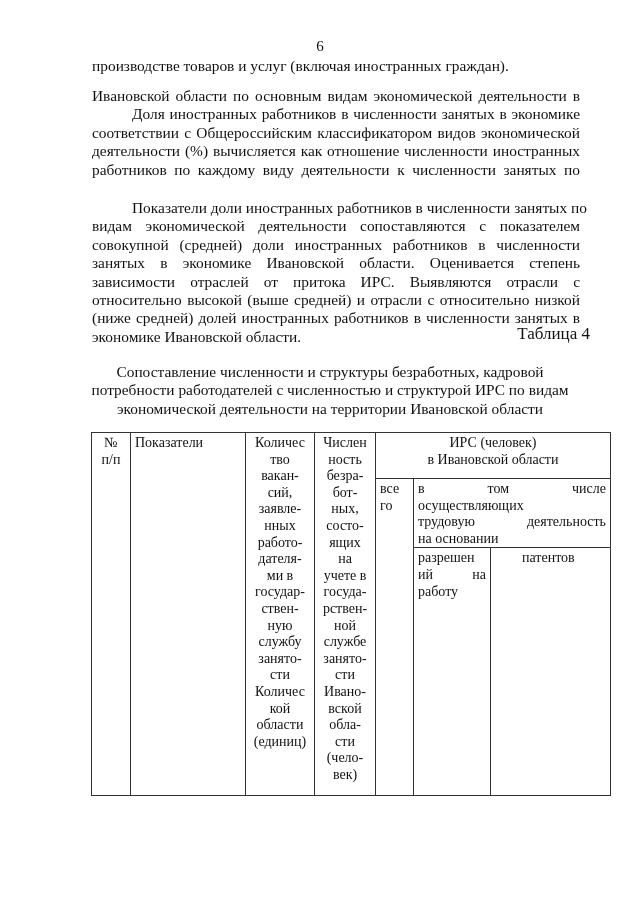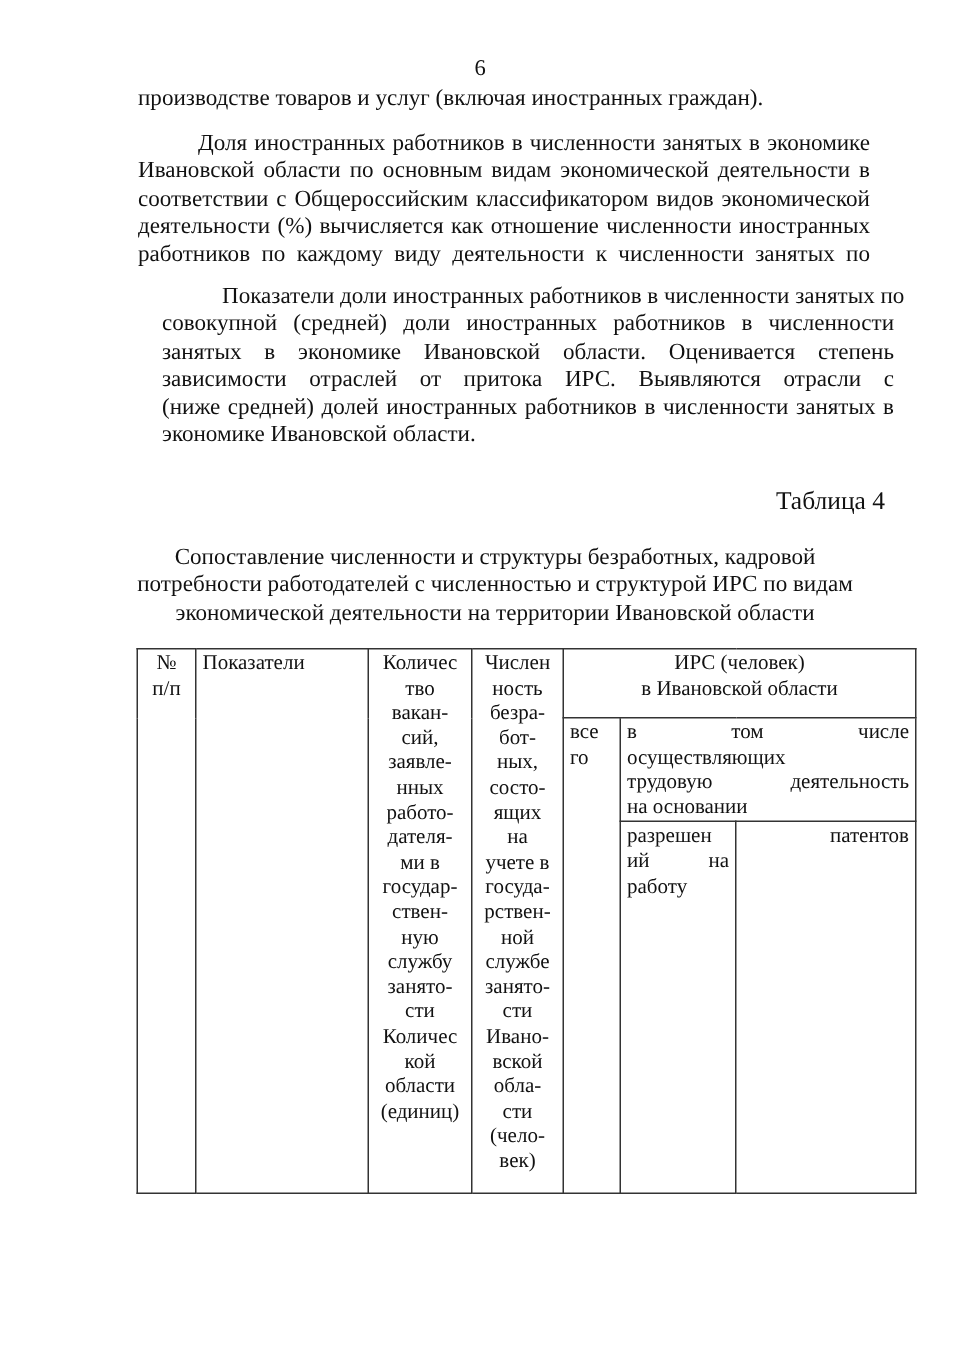--- a/index.html
+++ b/index.html
@@ -5,21 +5,21 @@
   html, body { margin: 0; padding: 0; background: #ffffff; }
   body { width: 640px; height: 905px; position: relative; overflow: hidden;
          font-family: "Liberation Serif", "DejaVu Serif", serif; color: #111; }
   .page-num { position: absolute; top: 38px; left: 0; width: 640px; text-align: center; font-size: 15px; }
   .para { position: absolute; left: 92px; width: 488px; font-size: 15.4px; line-height: 18.4px; text-align: justify; }
   .para .ln { display: block; text-align: justify; text-align-last: justify; white-space: nowrap; height: 18.4px; }
   .para .ln.last { text-align-last: left; }
   .para .ln.indent { padding-left: 40px; }
   #p0 { top: 57px; }
   #p1 { top: 87px; }
-  #p2 { top: 189px; margin-left: 16px; }
+  #p2 { top: 199px; }
   .table-label { position: absolute; top: 324px; right: 50px; font-size: 17px; }
   .caption { position: absolute; top: 363px; left: 80px; width: 500px; text-align: center; font-size: 15.4px; line-height: 18.4px; }
   table.t { position: absolute; top: 432px; left: 91px; border-collapse: collapse; font-size: 14px; line-height: 16.6px; }
   table.t td { border: 1.3px solid #333; vertical-align: top; padding: 2px 4px 0 4px; }
   .c-num { width: 30px; text-align: center; }
   .c-ind { width: 106px; }
   .c-vac { width: 60px; text-align: center; }
   .c-unemp { width: 52px; text-align: center; }
   .ln2 { display: block; }
   .just { text-align: justify; text-align-last: justify; }
@@ -27,32 +27,34 @@
 </head>
 <body>
 
 <div class="page-num">6</div>
 
 <div class="para" id="p0">
   <span class="ln last">производстве товаров и услуг (включая иностранных граждан).</span>
 </div>
 
 <div class="para" id="p1">
+  <span class="ln">Ивановской области по основным видам экономической деятельности в</span>
   <span class="ln indent">Доля иностранных работников в численности занятых в экономике</span>
-  <span class="ln">Ивановской области по основным видам экономической деятельности в</span>
   <span class="ln">соответствии с Общероссийским классификатором видов экономической</span>
   <span class="ln">деятельности (%) вычисляется как отношение численности иностранных</span>
   <span class="ln">работников по каждому виду деятельности к численности занятых по</span>
 </div>
 
 <div class="para" id="p2">
   <span class="ln indent">Показатели доли иностранных работников в численности занятых по</span>
+  <span class="ln">видам экономической деятельности сопоставляются с показателем</span>
   <span class="ln">совокупной (средней) доли иностранных работников в численности</span>
   <span class="ln">занятых в экономике Ивановской области. Оценивается степень</span>
   <span class="ln">зависимости отраслей от притока ИРС. Выявляются отрасли с</span>
+  <span class="ln">относительно высокой (выше средней) и отрасли с относительно низкой</span>
   <span class="ln">(ниже средней) долей иностранных работников в численности занятых в</span>
   <span class="ln last">экономике Ивановской области.</span>
 </div>
 
 <div class="table-label">Таблица 4</div>
 
 <div class="caption">
   <span class="ln2">Сопоставление численности и структуры безработных, кадровой</span>
   <span class="ln2">потребности работодателей с численностью и структурой ИРС по видам</span>
   <span class="ln2">экономической деятельности на территории Ивановской области</span>
@@ -128,18 +130,18 @@
       <span class="ln2 just">трудовую деятельность</span>
       <span class="ln2">на основании</span>
     </td>
   </tr>
   <tr style="height:248px">
     <td style="width:68px; text-align:left;">
       <span class="ln2">разрешен</span>
       <span class="ln2 just">ий на</span>
       <span class="ln2">работу</span>
     </td>
-    <td style="width:84px; text-align:right;padding-left:31px;">
+    <td style="width:84px; text-align:left;padding-left:31px;">
           <span class="ln2">патентов</span>
         </td>
   </tr>
 </tbody>
   </table>
 
 </body></html>

